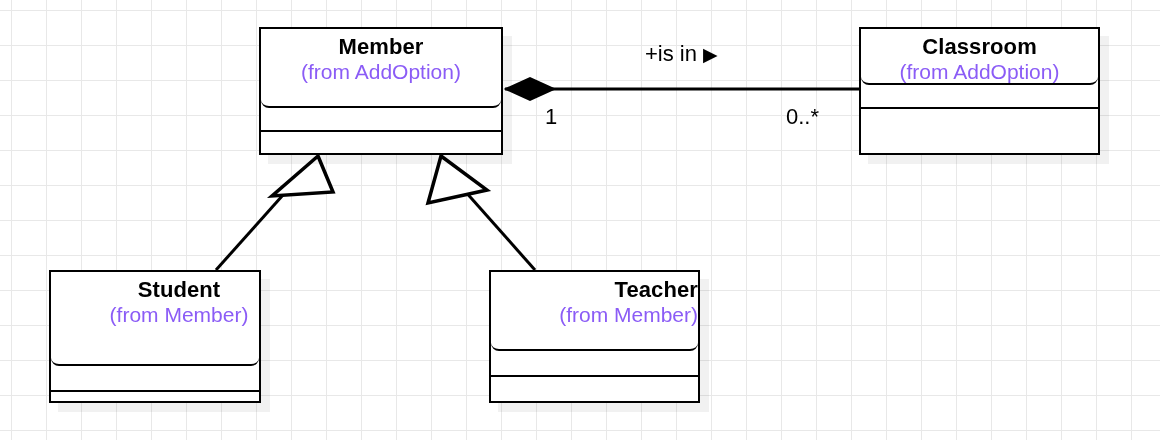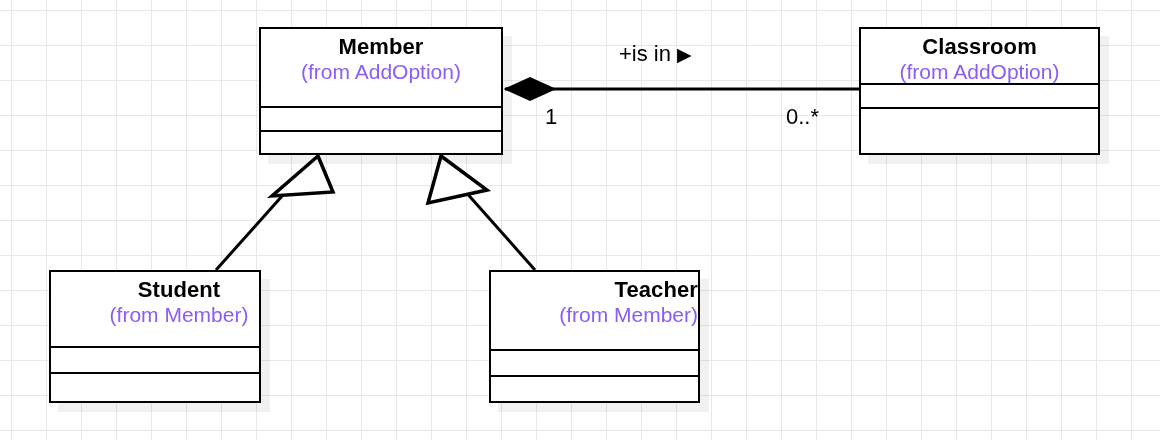--- a/index.html
+++ b/index.html
@@ -27,20 +27,21 @@
     border: 2.5px solid #000000;
     box-shadow: 9px 9px 0 0 rgba(0,0,0,0.055);
     z-index: 5;
   }
   .uml-header {
     box-sizing: border-box;
     border-bottom: 2.5px solid #000000;
     text-align: center;
     padding-top: 5px;
     line-height: 1.18;
+    border-radius: 8px;
   }
   .uml-name {
     font-weight: bold;
     font-size: 22px;
     color: #000000;
     letter-spacing: 0.1px;
   }
   .uml-from {
     font-weight: normal;
     font-size: 21px;
@@ -114,38 +115,38 @@
   <div class="uml-class" style="left:859px; top:27px; width:241px; height:128px;">
     <div class="uml-header" style="height:56px;">
       <div class="uml-name">Classroom</div>
       <div class="uml-from">(from AddOption)</div>
     </div>
     <div class="uml-compartment divided" style="height:24px;"></div>
     <div class="uml-compartment" style="height:20px;"></div>
   </div>
 
   <div class="uml-class" style="left:49px; top:270px; width:212px; height:133px;">
-    <div class="uml-header" style="height:76px;padding-left:48px;">
+    <div class="uml-header" style="height:94px;padding-left:48px;">
       <div class="uml-name">Student</div>
       <div class="uml-from">(from Member)</div>
     </div>
     <div class="uml-compartment divided" style="height:26px;"></div>
     <div class="uml-compartment" style="height:23px;"></div>
   </div>
 
   <div class="uml-class" style="left:489px; top:270px; width:211px; height:133px;">
     <div class="uml-header" style="height:78.5px;text-align:right;">
       <div class="uml-name">Teacher</div>
       <div class="uml-from">(from Member)</div>
     </div>
     <div class="uml-compartment divided" style="height:26px;"></div>
     <div class="uml-compartment" style="height:23px;"></div>
   </div>
 
-  <div class="label-text assoc-name" style="left:619px; top:41px;">
+  <div class="label-text assoc-name" style="left:645px; top:41px;">
     <span>+is in</span>
     <span class="arrow-glyph">▶</span>
   </div>
 
   <div class="label-text mult" style="left:545px; top:104px;">1</div>
 
   <div class="label-text mult" style="left:786px; top:104px;">0..*</div>
 
 </div>
 

